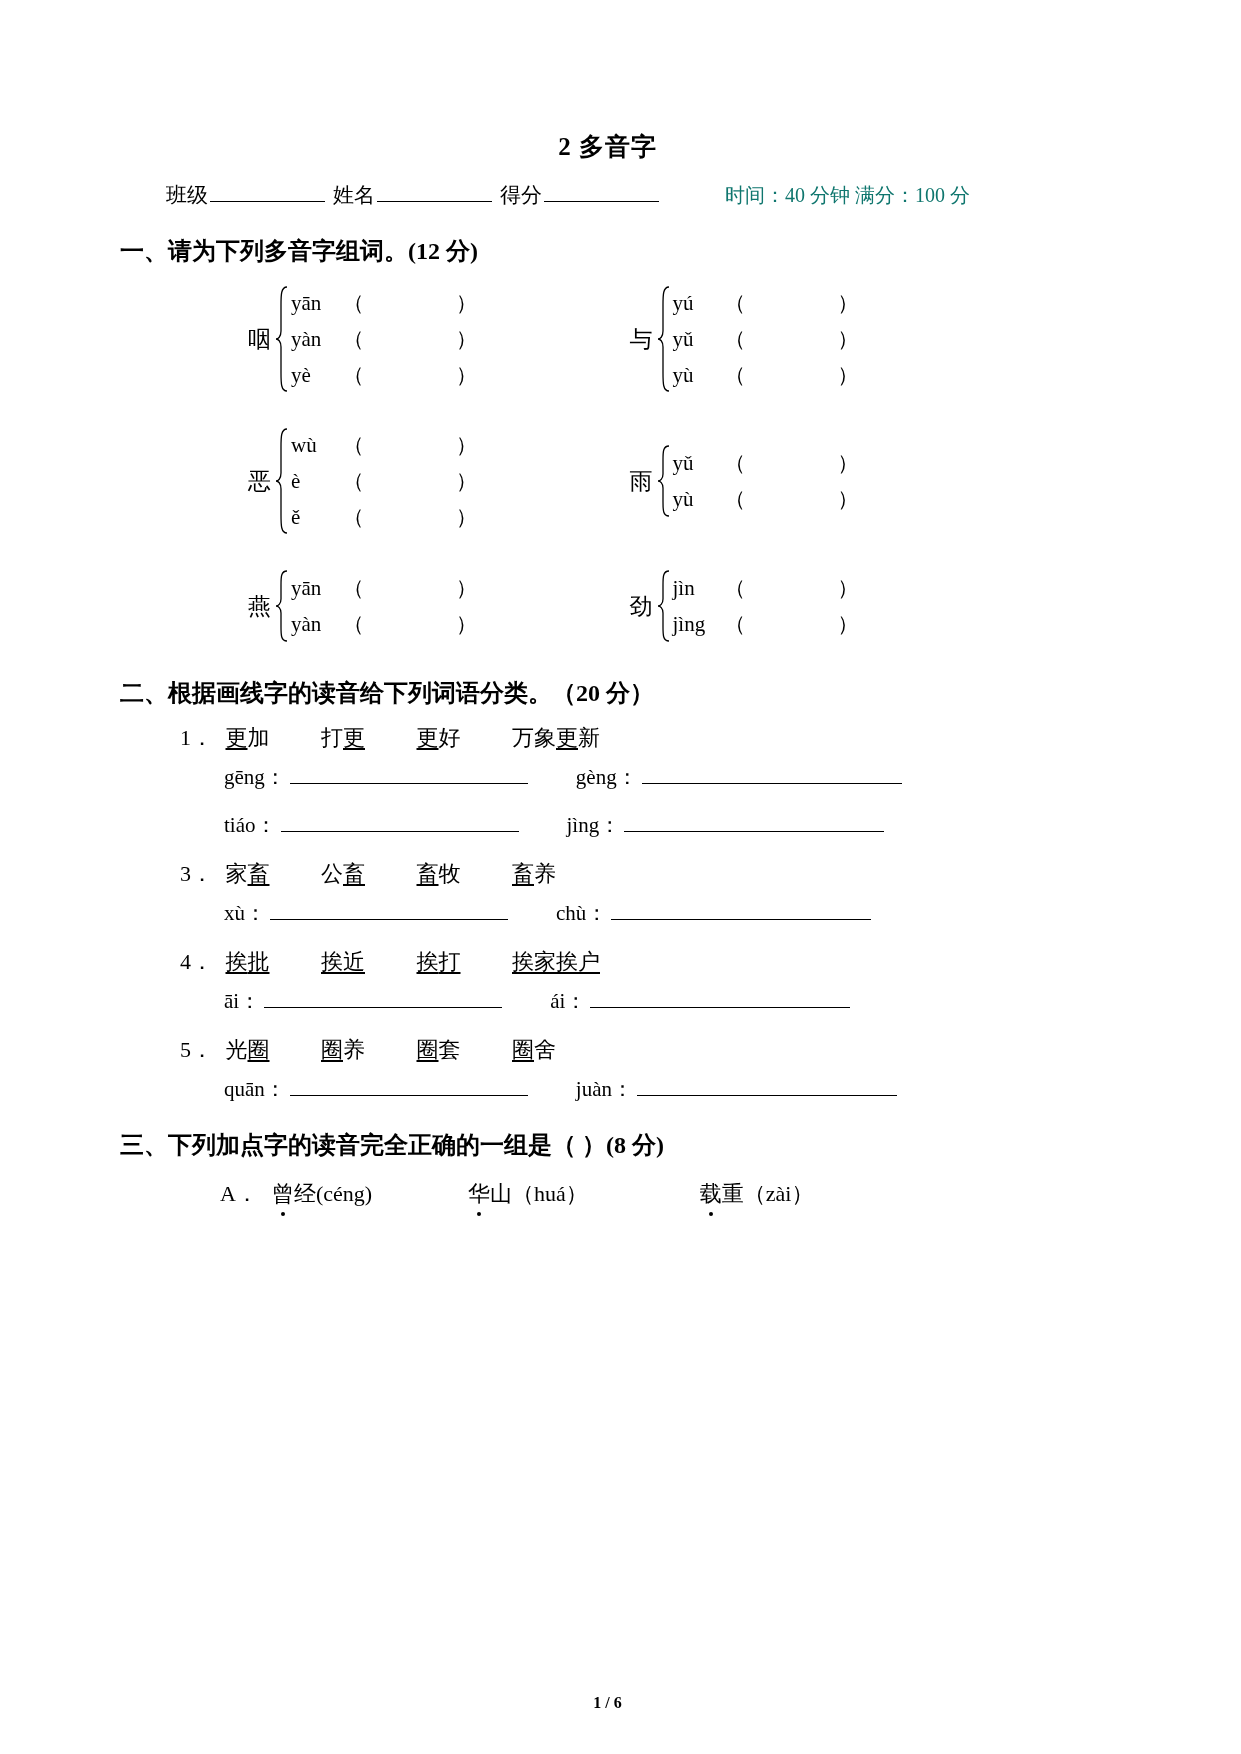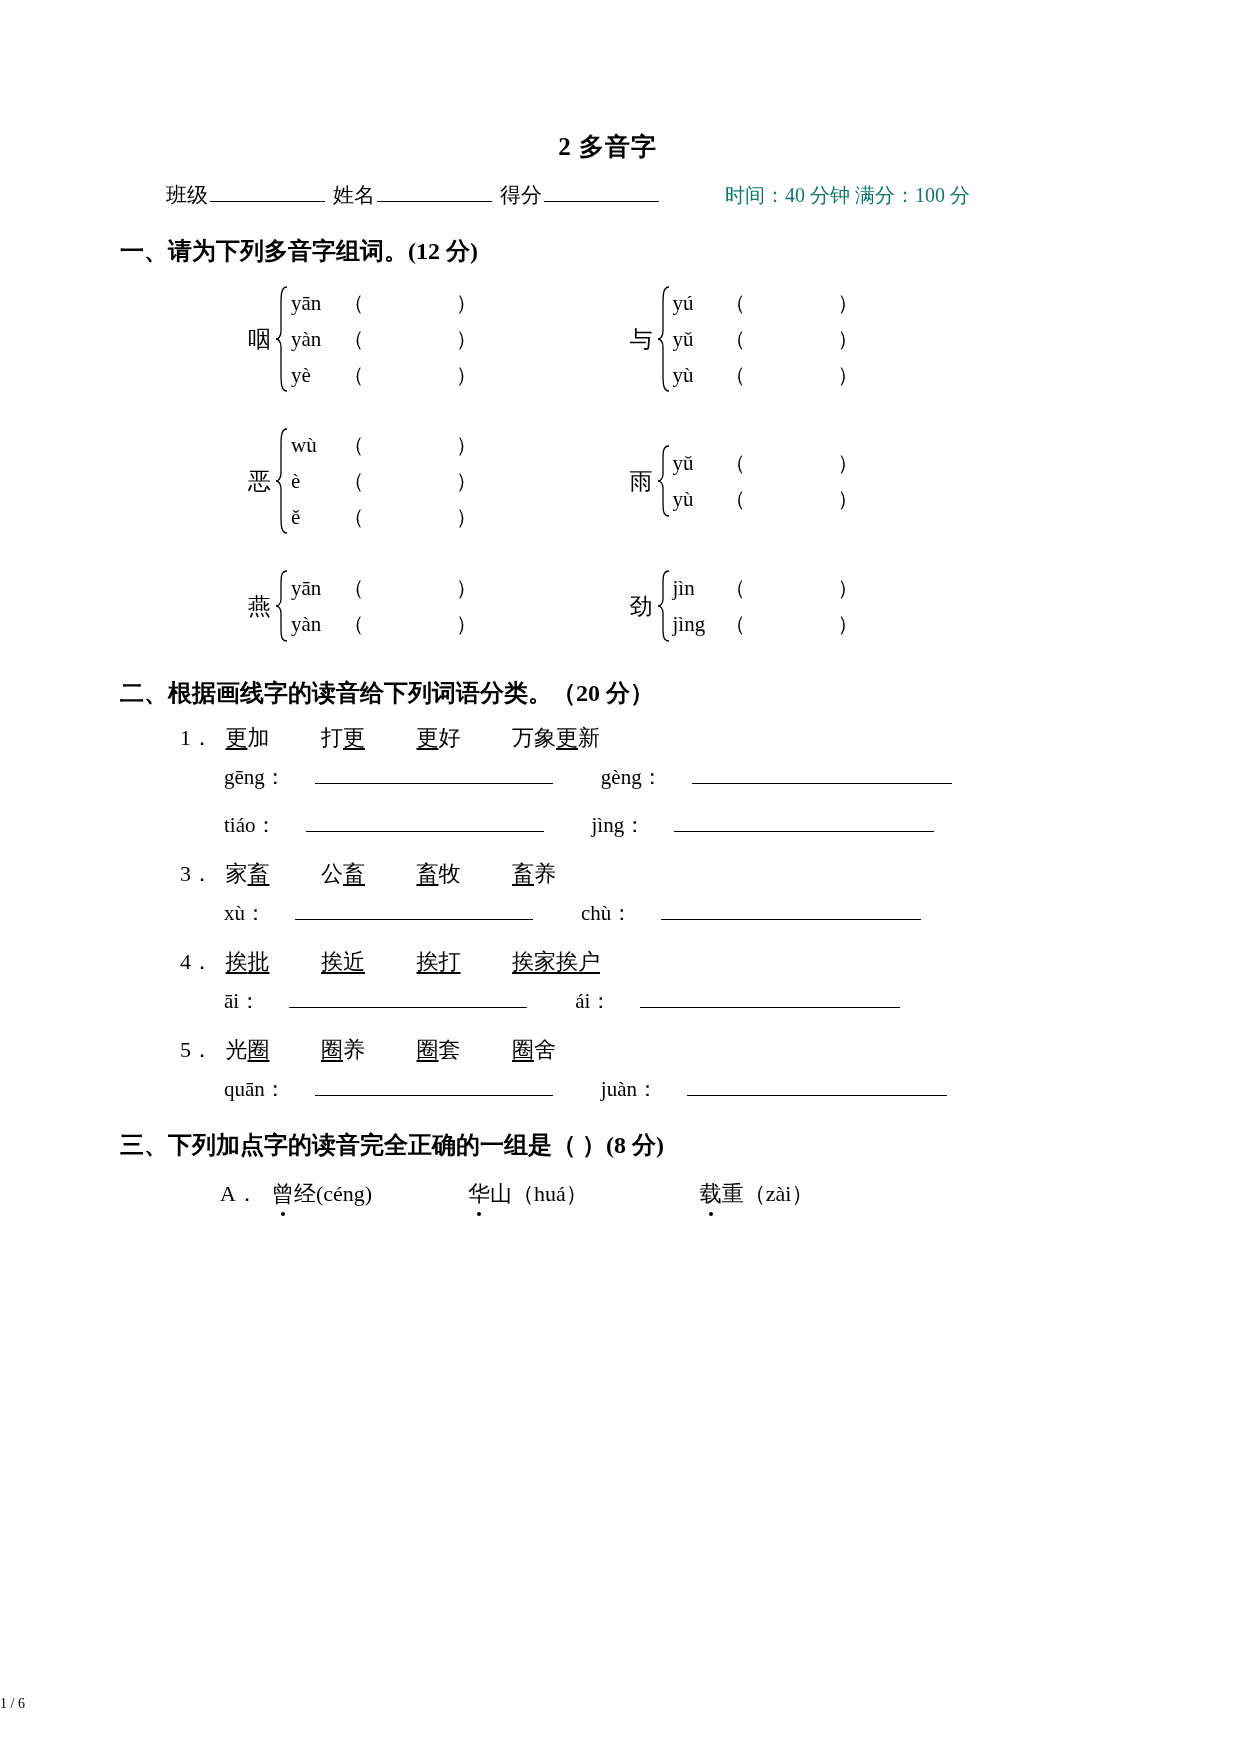--- a/index.html
+++ b/index.html
@@ -90,21 +90,21 @@
   }
   .q2-num { display:inline-block; width:40px; }
   .w { display:inline-block; margin-right:46px; }
   .u { text-decoration:underline; text-underline-offset:3px; }
   .q2-answers {
     display:flex;
     padding-left:104px;
     font-size:21px;
     margin-bottom:20px;
   }
-  .ans { display:flex; align-items:baseline;gap:25px; }
+  .ans { display:flex; align-items:baseline; }
   .ans .lbl { white-space:nowrap; }
   .ans .line {
     display:inline-block;
     border-bottom:1px solid #000;
     width:238px;
     margin-left:4px;
   }
   .ans.second { margin-left:48px; }
   .ans.second .line { width:260px; }
 
@@ -126,23 +126,23 @@
     background:#000;
     border-radius:50%;
     transform:translateX(-50%);
   }
   .opt-gap1 { display:inline-block; width:96px; }
   .opt-gap2 { display:inline-block; width:112px; }
 
   .footer {
     position:absolute;
     left:0; right:0; bottom:42px;
-    text-align:left;
-    font-size:14px;
-    font-weight:normal;
+    text-align:center;
+    font-size:16px;
+    font-weight:bold;
   }
 </style>
 </head>
 <body>
 
 <div class="page">
 
   <div class="doc-title">2  多音字</div>
 
   <div class="info-row">

